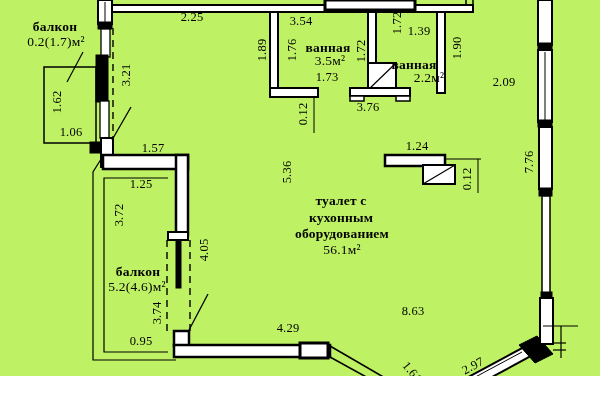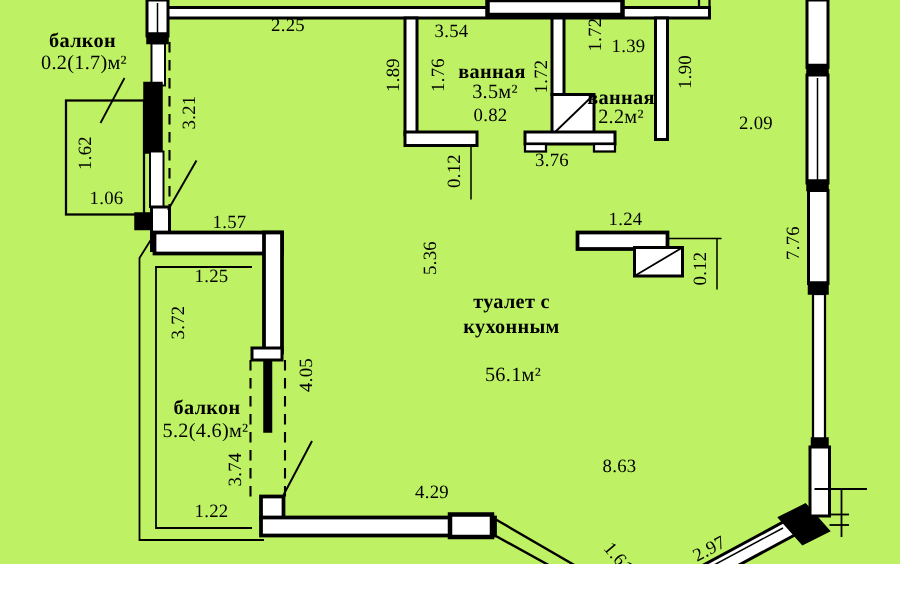--- a/index.html
+++ b/index.html
@@ -121,40 +121,41 @@
         <line x1="478" y1="159" x2="478" y2="193" stroke-width="1"></line>
       </g>
     </g>
   </svg>
 
   <div class="lbl room b" style="left:55px;top:27px">балкон</div>
   <div class="lbl room" style="left:56px;top:42px">0.2(1.7)м²</div>
   <div class="lbl room b" style="left:328px;top:48px">ванная</div>
   <div class="lbl room" style="left:330px;top:61px">3.5м²</div>
   <div class="lbl room b" style="left:414px;top:65px">ванная</div>
-  <div class="lbl room" style="left:414px;top:78px">2.2м²</div>
+  <div class="lbl room" style="left:429px;top:78px">2.2м²</div>
   <div class="lbl room b" style="left:341px;top:201px">туалет с</div>
   <div class="lbl room b" style="left:341px;top:218px">кухонным</div>
+  <div class="lbl room b" style="left:342px;top:234px">оборудованием</div>
   <div class="lbl room" style="left:342px;top:250px">56.1м²</div>
   <div class="lbl room b" style="left:138px;top:272px">балкон</div>
   <div class="lbl room" style="left:137px;top:287px">5.2(4.6)м²</div>
 
   <div class="lbl" style="left:192px;top:17px">2.25</div>
   <div class="lbl" style="left:301px;top:21px">3.54</div>
   <div class="lbl" style="left:419px;top:31px">1.39</div>
   <div class="lbl" style="left:504px;top:82px">2.09</div>
-  <div class="lbl" style="left:327px;top:77px">0.82</div>
+  <div class="lbl" style="left:327px;top:77px">1.73</div>
   <div class="lbl" style="left:368px;top:107px">3.76</div>
   <div class="lbl" style="left:71px;top:132px">1.06</div>
   <div class="lbl" style="left:153px;top:148px">1.57</div>
   <div class="lbl" style="left:141px;top:184px">1.25</div>
   <div class="lbl" style="left:417px;top:146px">1.24</div>
   <div class="lbl" style="left:413px;top:311px">8.63</div>
   <div class="lbl" style="left:288px;top:328px">4.29</div>
-  <div class="lbl" style="left:141px;top:341px">1.22</div>
+  <div class="lbl" style="left:141px;top:341px">0.95</div>
 
   <div class="lbl rot" style="left:262px;top:50px">1.89</div>
   <div class="lbl rot" style="left:292px;top:50px">1.76</div>
   <div class="lbl rot" style="left:361px;top:51px">1.72</div>
   <div class="lbl rot" style="left:397px;top:23px">1.72</div>
   <div class="lbl rot" style="left:457px;top:48px">1.90</div>
   <div class="lbl rot" style="left:303px;top:114px">0.12</div>
   <div class="lbl rot" style="left:126px;top:75px">3.21</div>
   <div class="lbl rot" style="left:57px;top:102px">1.62</div>
   <div class="lbl rot" style="left:287px;top:172px">5.36</div>

